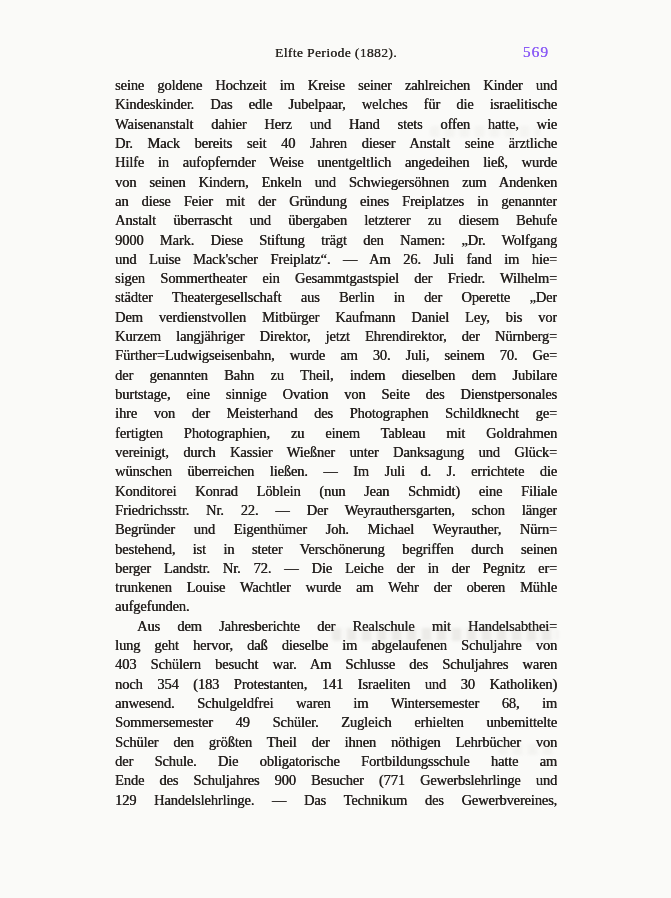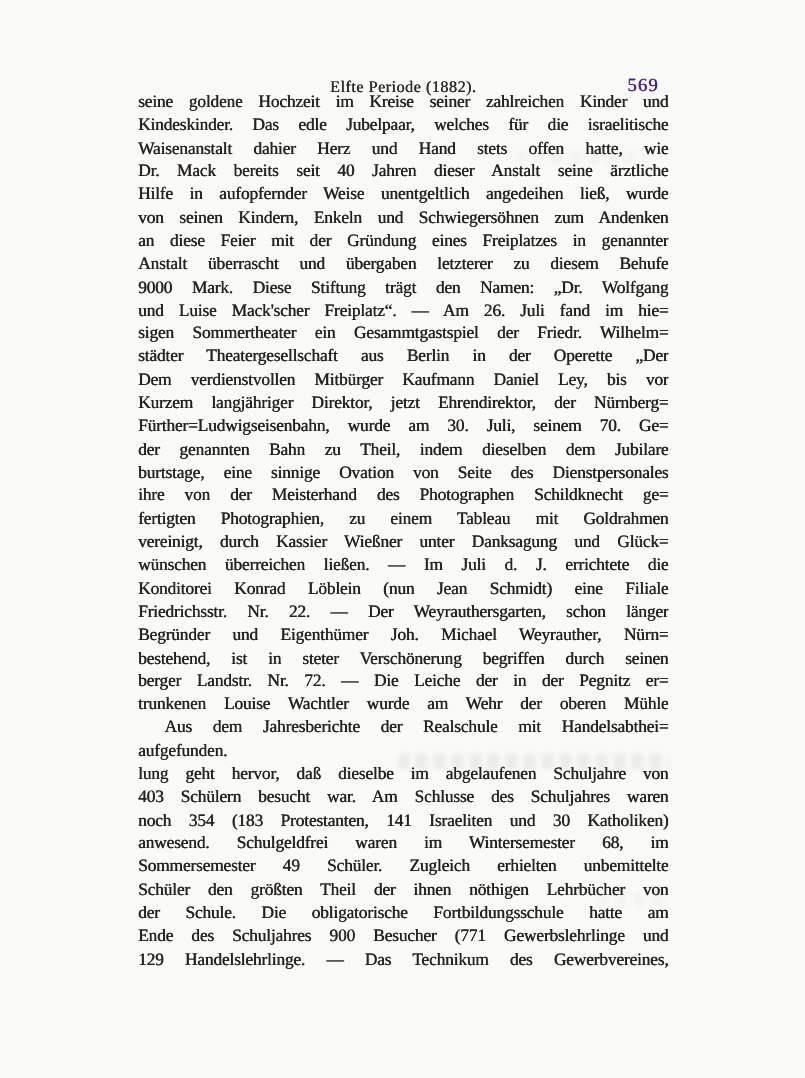--- a/index.html
+++ b/index.html
@@ -15,40 +15,40 @@
     height: 898px;
     background: #fafaf8;
     overflow: hidden;
     font-family: "Liberation Serif", "DejaVu Serif", serif;
     color: #262220;
   }
   
   .running-head {
     position: absolute;
     left: 115px;
-    top: 65px;
+    top: 45px;
     width: 442px;
     height: 20px;
   }
   .running-title {
     display: block;
     width: 100%;
     text-align: center;
     font-size: 13.5px;
     letter-spacing: 0.4px;
     color: #2c2824;
     text-shadow: 0.3px 0 0 currentColor;
   }
   .page-number {
     position: absolute;
     right: 8px;
     top: -2px;
     font-size: 15.5px;
     letter-spacing: 1px;
-    color: #4c1d95;
+    color: #8b5cf6;
     text-shadow: 0.3px 0 0 currentColor;
     margin-left: 38px;
   }
   
   .textblock {
     position: absolute;
     left: 115px;
     top: 76px;
     width: 442px;
     font-size: 14.5px;
@@ -116,22 +116,22 @@
       <div class="line">ihre von der Meisterhand des Photographen Schildknecht ge=</div>
       <div class="line">fertigten Photographien, zu einem Tableau mit Goldrahmen</div>
       <div class="line">vereinigt, durch Kassier Wießner unter Danksagung und Glück=</div>
       <div class="line">wünschen überreichen ließen. — Im Juli d. J. errichtete die</div>
       <div class="line">Konditorei Konrad Löblein (nun Jean Schmidt) eine Filiale</div>
       <div class="line">Friedrichsstr. Nr. 22. — Der Weyrauthersgarten, schon länger</div>
       <div class="line">Begründer und Eigenthümer Joh. Michael Weyrauther, Nürn=</div>
       <div class="line">bestehend, ist in steter Verschönerung begriffen durch seinen</div>
       <div class="line">berger Landstr. Nr. 72. — Die Leiche der in der Pegnitz er=</div>
       <div class="line">trunkenen Louise Wachtler wurde am Wehr der oberen Mühle</div>
+      <div class="line endline">aufgefunden.</div>
       <div class="line indent">Aus dem Jahresberichte der Realschule mit Handelsabthei=</div>
-      <div class="line endline">aufgefunden.</div>
       <div class="line">lung geht hervor, daß dieselbe im abgelaufenen Schuljahre von</div>
       <div class="line">403 Schülern besucht war.  Am Schlusse des Schuljahres waren</div>
       <div class="line">noch 354 (183 Protestanten, 141 Israeliten und 30 Katholiken)</div>
       <div class="line">anwesend.  Schulgeldfrei waren im Wintersemester 68, im</div>
       <div class="line">Sommersemester 49 Schüler.  Zugleich erhielten unbemittelte</div>
       <div class="line">Schüler den größten Theil der ihnen nöthigen Lehrbücher von</div>
       <div class="line">der Schule.  Die obligatorische Fortbildungsschule hatte am</div>
       <div class="line">Ende des Schuljahres 900 Besucher (771 Gewerbslehrlinge und</div>
       <div class="line">129 Handelslehrlinge. — Das Technikum des Gewerbvereines,</div>
     </div>

